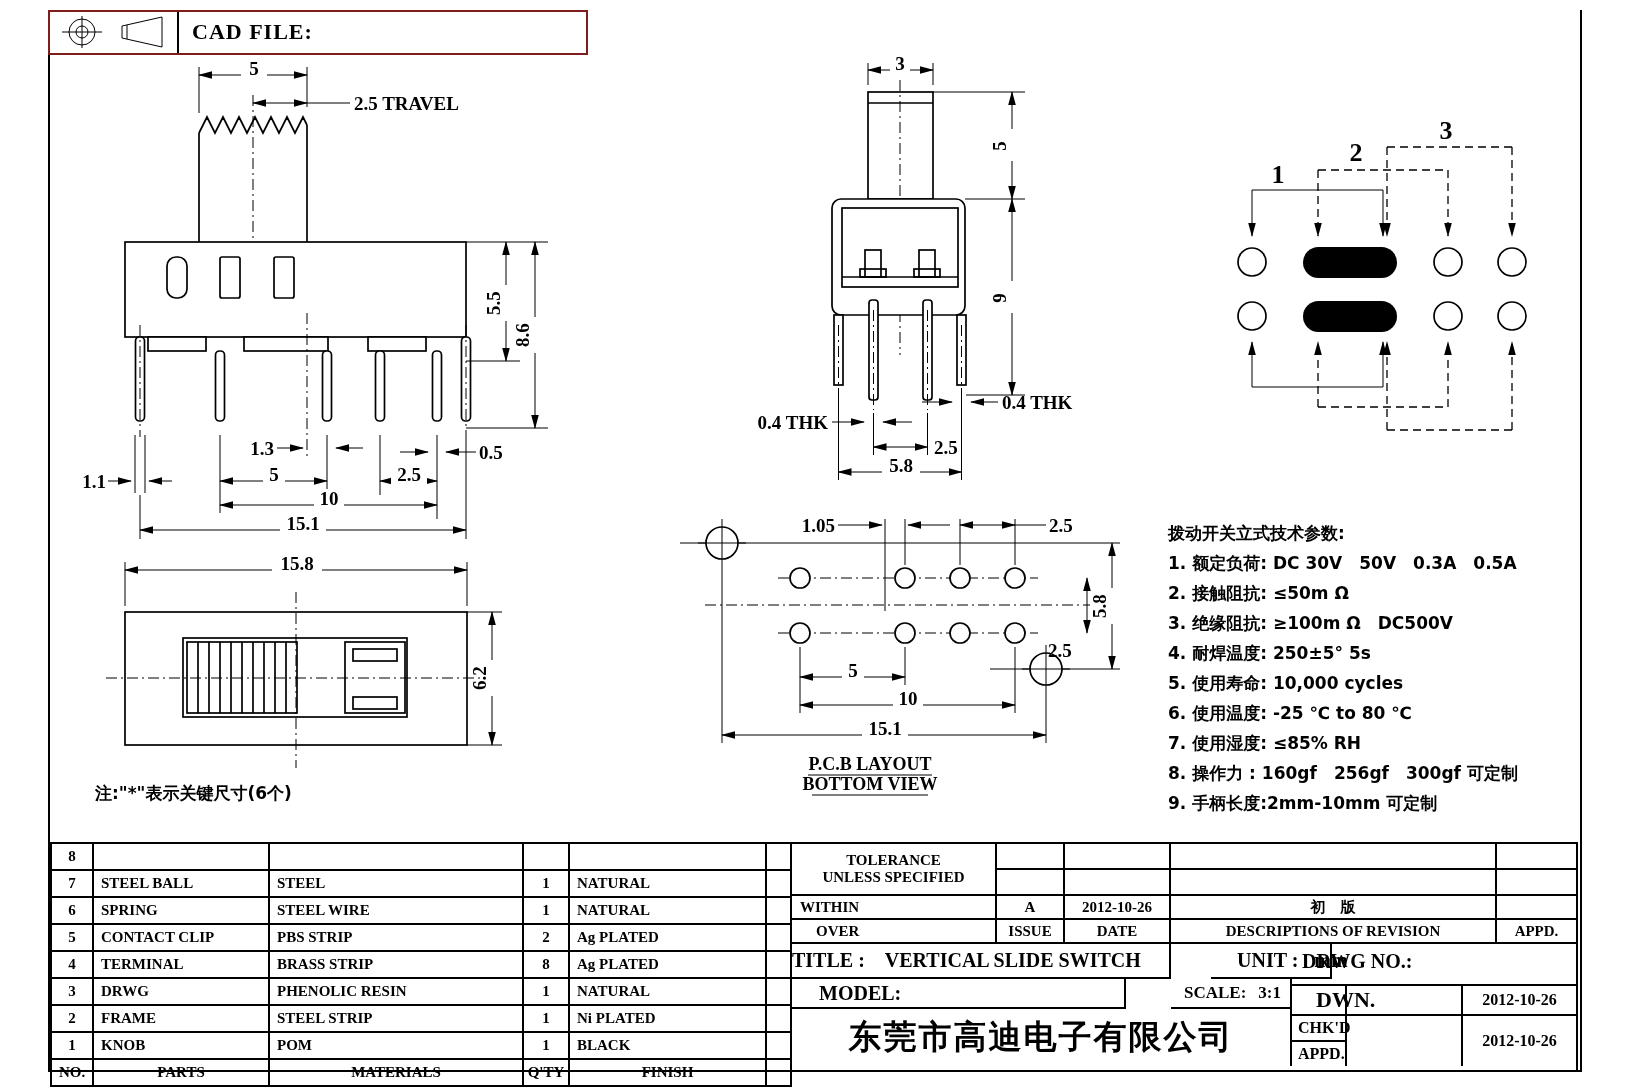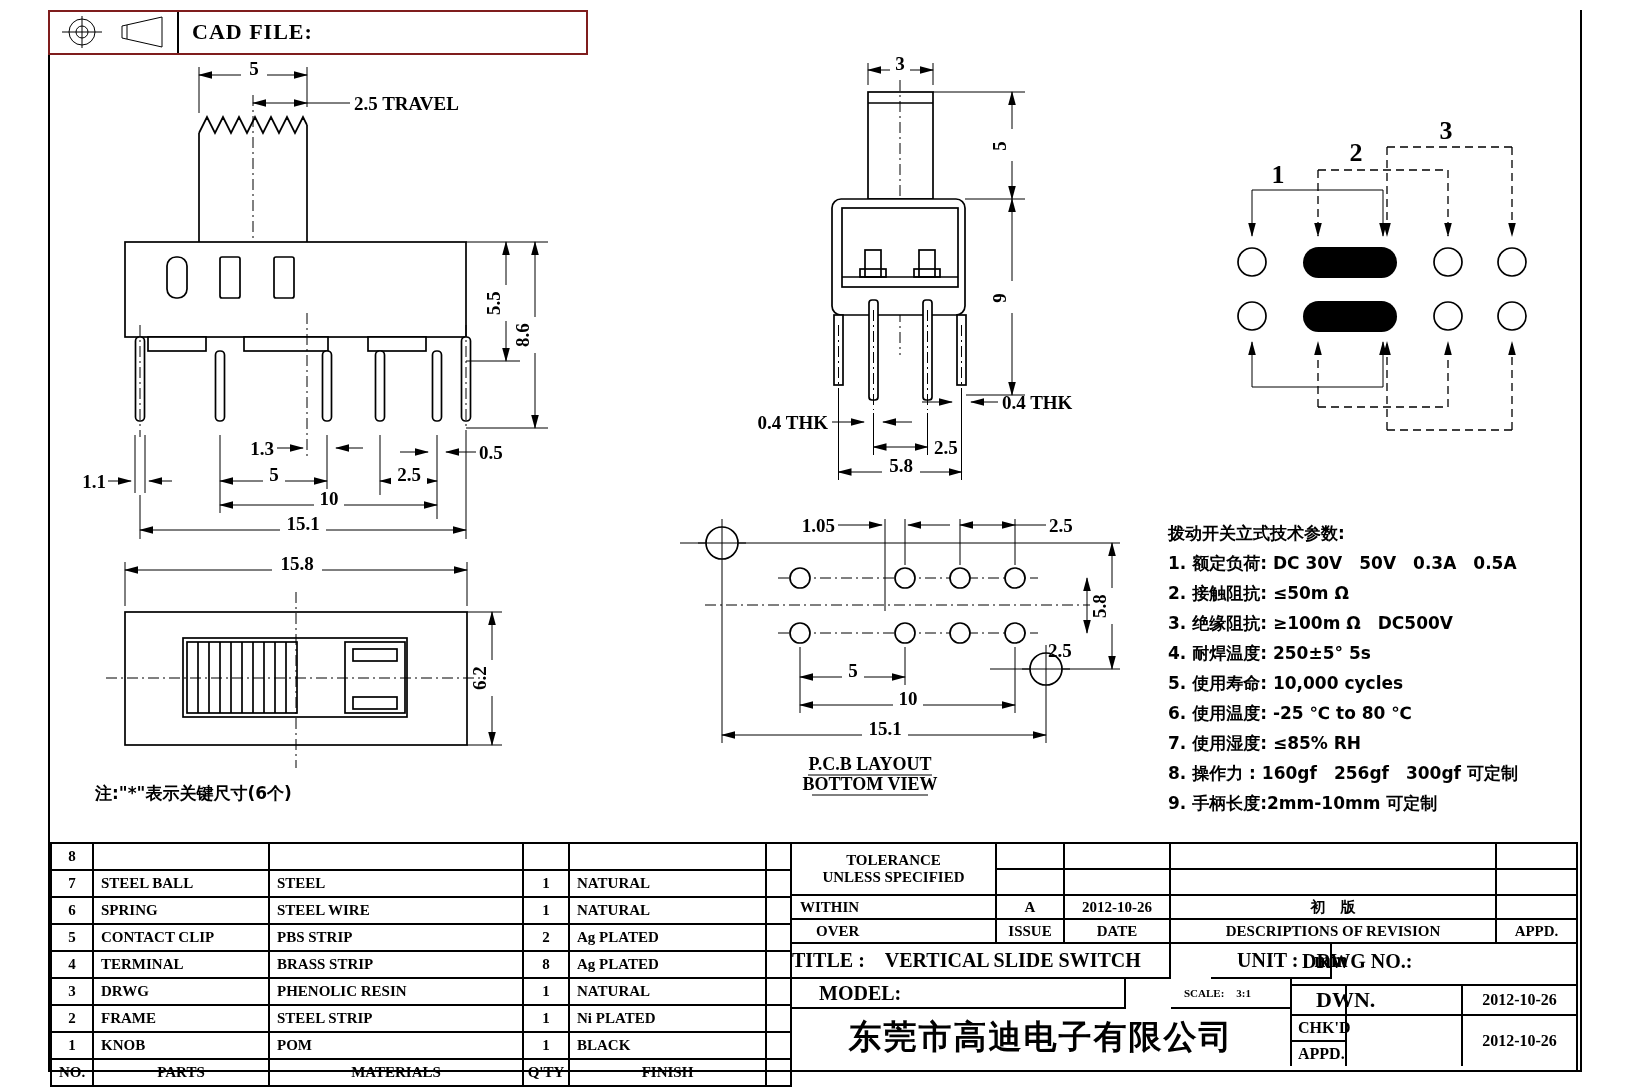--- a/index.html
+++ b/index.html
@@ -500,21 +500,21 @@
     <div class="cell big" style="left:0;top:100px;width:379px;height:35px;gap:20px;">
       <span>TITLE :</span>
       <span>VERTICAL  SLIDE  SWITCH</span>
     </div>
     <div class="cell big" style="left:379px;top:100px;width:121px;height:35px;padding-left:26px;gap:16px;margin-left:40px;">
       <span>UNIT :</span>
       <span>mm</span>
     </div>
 
     <div class="cell big" style="left:0;top:135px;width:334px;height:30px;padding-left:27px;">MODEL:</div>
-    <div class="cell" style="left:379px;top:135px;width:121px;height:30px;padding-left:13px;gap:12px;font-size:11px;">
+    <div class="cell" style="left:379px;top:135px;width:121px;height:30px;padding-left:13px;gap:12px;font-size:17px;">
       <span>SCALE:</span>
       <span>3:1</span>
     </div>
 
     <div class="cell nbr big" style="left:500px;top:100px;width:284px;height:42px;align-items:flex-start;padding:6px 0 0 10px;">DRWG  NO.:</div>
 
     <div class="cell ctr nbb company" style="left:0;top:165px;width:500px;height:57px;">东莞市高迪电子有限公司</div>
     <div class="cell" style="left:500px;top:142px;width:55px;height:30px;padding-left:24px;font-size:22px;">DWN.</div>
     <div class="cell" style="left:555px;top:142px;width:116px;height:30px;"></div>
     <div class="cell ctr nbr" style="left:671px;top:142px;width:113px;height:30px;font-size:16px;">2012-10-26</div>

